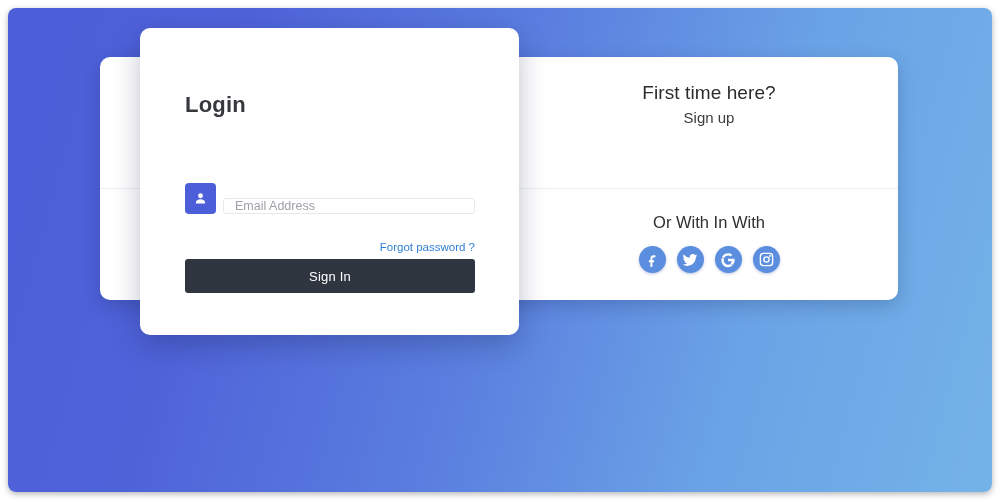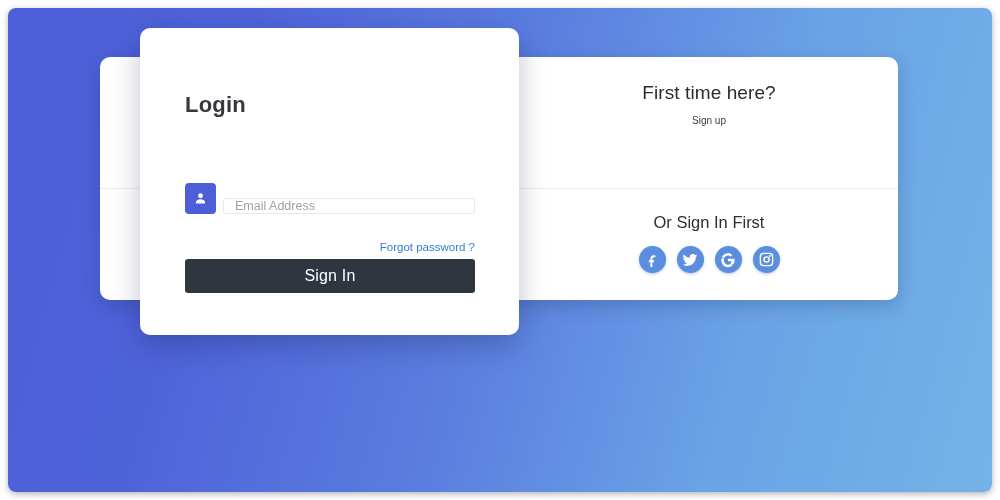--- a/index.html
+++ b/index.html
@@ -68,22 +68,22 @@
     box-sizing: border-box;
   }
   .first-time-title {
     font-size: 19px;
     font-weight: 300;
     color: #2c2c2c;
     letter-spacing: 0.1px;
     line-height: 1.1;
   }
   .signup-link {
-    margin-top: 11px;
-    font-size: 10px;
+    margin-top: 5px;
+    font-size: 15px;
     color: #3b3b3b;
     text-decoration: none;
     cursor: pointer;
   }
 
   .social-block {
     position: absolute;
     left: 0;
     top: 131px;
     width: 100%;
@@ -198,21 +198,21 @@
   }
 
   .signin-button {
     position: absolute;
     left: 0;
     top: 231px;
     width: 290px;
     height: 34px;
     background: #2f3640;
     color: #ffffff;
-    font-size: 16px;
+    font-size: 13px;
     font-family: "Liberation Sans", sans-serif;
     border: none;
     border-radius: 3px;
     cursor: pointer;
     letter-spacing: 0.2px;
   }
 </style>
 </head>
 <body>
 
@@ -222,21 +222,21 @@
     <div class="back-divider"></div>
 
     <div class="right-panel">
 
       <div class="first-time-block">
         <div class="first-time-title">First time here?</div>
         <a class="signup-link" href="#">Sign up</a>
       </div>
 
       <div class="social-block">
-        <div class="social-title">Or Sign In First</div>
+        <div class="social-title">Or With In With</div>
 
         <div class="social-row">
 
           <button class="social-btn">
             <span>
               <svg width="15" height="15" viewBox="0 0 24 24" fill="#ffffff" aria-hidden="true">
                 <path d="M14.6 8.2h2.1V5.4c-.4-.05-1.6-.15-3-.15-2.97 0-5 1.86-5 5.3V13H6.2v3.2h2.5V24h3.1v-7.8h2.5l.4-3.2h-2.9v-2.2c0-.93.25-1.8 1.8-1.8z"></path>
               </svg>
             </span>
           </button>

